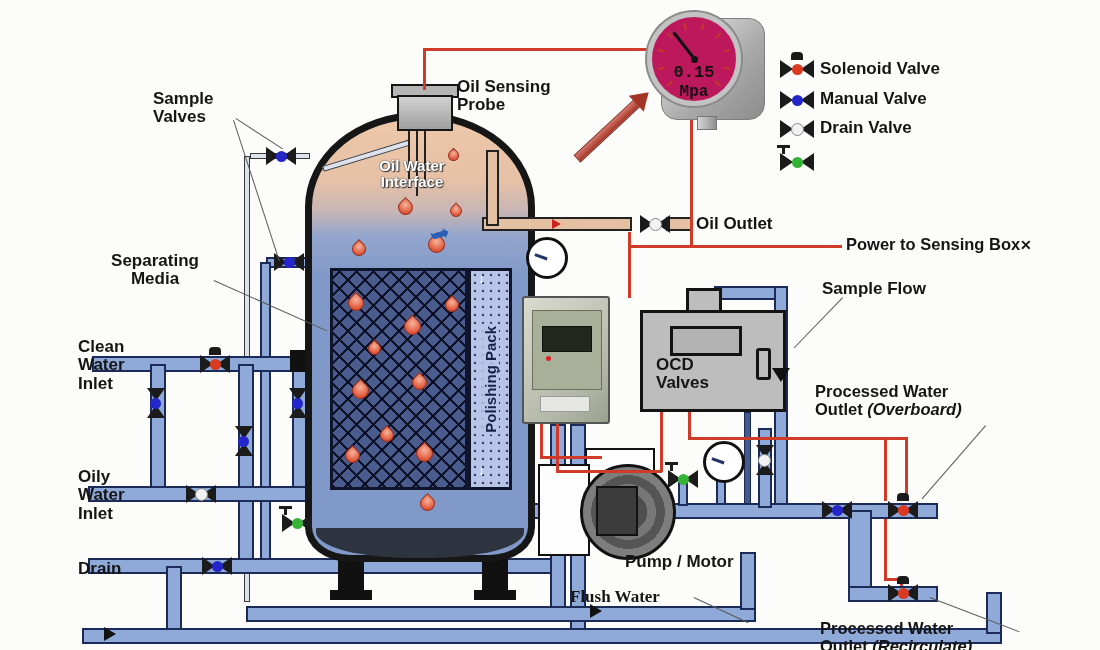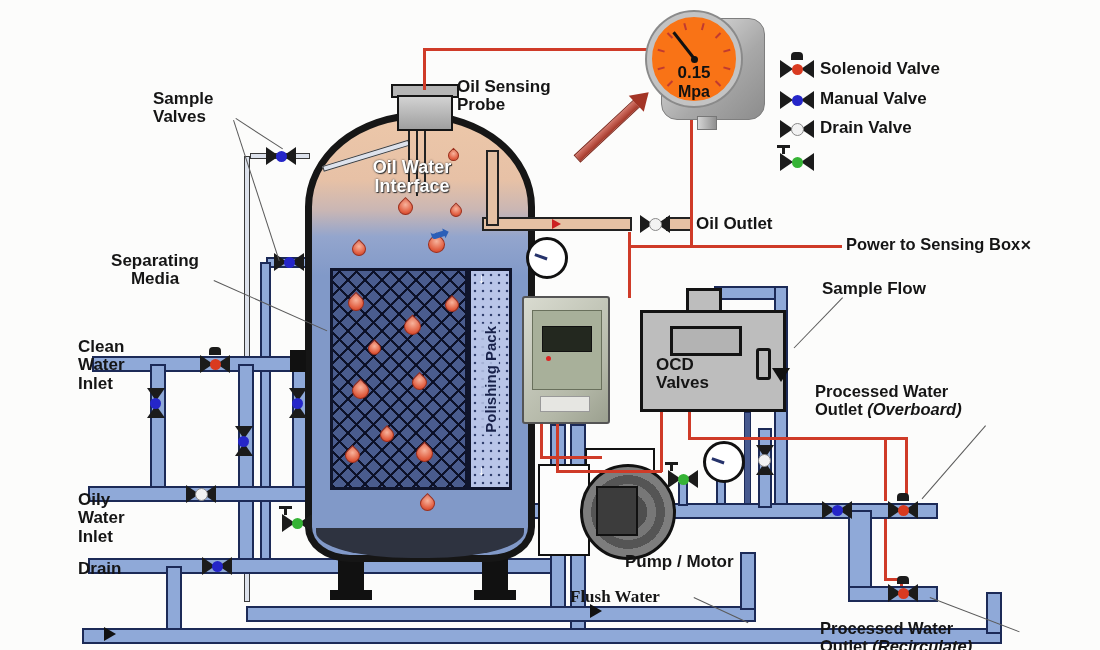--- a/index.html
+++ b/index.html
@@ -1,20 +1,20 @@
 <!DOCTYPE html>
 <html style="--solenoid: #d93a20; --manual: #2526c9; --check: #f2f2f2; --prv: #35b335; --wire: #cf3b28; --pipe: #8fa9d8; --pipe-border: #1c2a57; --oil-pipe: #e5c1a4; --ppm: #e8251c;"><head>
 <meta charset="utf-8">
 <style>
   html,body{margin:0;padding:0;background:#fff;}
   #canvas{position:relative;width:1100px;height:650px;background:#fcfcfb;overflow:hidden;
           font-family:"Liberation Sans",sans-serif;}
   .lbl{position:absolute;font-weight:bold;font-size:17px;color:#151515;line-height:1.08;
        white-space:pre-line;z-index:40;}
-  .lbl.small{font-size:18px;}
+  .lbl.small{font-size:15px;}
   .pipe{position:absolute;background:var(--pipe);border:2px solid var(--pipe-border);box-sizing:border-box;z-index:6;}
   .pipe.h{height:16px;} .pipe.v{width:16px;}
   .pipe.mid{z-index:18;}
   .thinpipe{position:absolute;background:#dde2ec;border:1.5px solid #3a3a3a;box-sizing:border-box;z-index:5;}
   .oilpipe{position:absolute;background:var(--oil-pipe);border:2px solid #222;box-sizing:border-box;z-index:12;}
   .wire{position:absolute;background:var(--wire);z-index:22;}
   .wire.h{height:2.5px;} .wire.v{width:2.5px;}
   .lead{position:absolute;height:0;border-top:1.6px solid #5a5a5a;transform-origin:0 0;z-index:39;}
   
   .valve{position:absolute;width:30px;height:18px;z-index:30;}
@@ -270,22 +270,22 @@
   <div class="wire v" style="left:884px;top:437px;height:64px;"></div>
   <div class="wire v" style="left:905px;top:437px;height:64px;"></div>
   <div class="wire v" style="left:884px;top:519px;height:61px;"></div>
   <div class="wire h" style="left:884px;top:578px;width:18px;"></div>
   <div class="wire v" style="left:900px;top:578px;height:8px;"></div>
 
   <div style="position:absolute;left:645px;top:12px;width:124px;height:116px;z-index:24;">
     <div style="position:absolute;left:16px;top:6px;width:102px;height:100px;border-radius:16px;
          background:linear-gradient(135deg,#efefef,#a8a8a8 60%,#8c8c8c);border:1px solid #7e7e7e;"></div>
     <div style="position:absolute;left:52px;top:104px;width:18px;height:12px;background:linear-gradient(90deg,#d5d5d5,#8f8f8f);border:1px solid #777;"></div>
-    <div style="position:absolute;left:2px;top:0;width:94px;height:94px;border-radius:50%;background:#f97316;
-         border:5px solid #c3c3c3;box-shadow:0 0 0 2px #8a8a8a;box-sizing:border-box;">
+    <div style="position:absolute;left:2px;top:0;width:94px;height:94px;border-radius:50%;background:#be185d;
+         border:5px solid #c3c3c3;box-shadow:0 0 0 2px #8a8a8a;box-sizing:border-box;font-family:Liberation Mono, monospace;">
       <div class="tick" style="transform:rotate(-135deg) translateY(-34px);"></div>
       <div class="tick" style="transform:rotate(-105deg) translateY(-34px);"></div>
       <div class="tick" style="transform:rotate(-75deg) translateY(-34px);"></div>
       <div class="tick" style="transform:rotate(-45deg) translateY(-34px);"></div>
       <div class="tick" style="transform:rotate(-15deg) translateY(-34px);"></div>
       <div class="tick" style="transform:rotate(15deg) translateY(-34px);"></div>
       <div class="tick" style="transform:rotate(45deg) translateY(-34px);"></div>
       <div class="tick" style="transform:rotate(75deg) translateY(-34px);"></div>
       <div class="tick" style="transform:rotate(105deg) translateY(-34px);"></div>
       <div class="tick" style="transform:rotate(135deg) translateY(-34px);"></div>
@@ -337,21 +337,21 @@
 
   <div class="lbl" style="left:153px;top:90px;">Sample
 Valves</div>
   <div class="lbl" style="left:90px;top:252px;width:130px;text-align:center;">Separating
 Media</div>
   <div class="lbl" style="left:457px;top:78px;">Oil Sensing
 Probe</div>
   <div class="lbl" style="left:78px;top:338px;">Clean
 Water
 Inlet</div>
-  <div class="lbl" style="left:78px;top:491px;">Oily
+  <div class="lbl" style="left:78px;top:468px;">Oily
 Water
 Inlet</div>
   <div class="lbl" style="left:78px;top:560px;">Drain</div>
   <div class="lbl" style="left:696px;top:215px;">Oil Outlet</div>
   <div class="lbl" style="left:846px;top:236px;font-size:16.5px;">Power to Sensing Box</div>
   <span class="lbl" style="left:1020px;top:238px;font-size:14px;">✕</span>
   <div class="lbl" style="left:822px;top:280px;">Sample Flow</div>
   <div class="lbl" style="left:815px;top:383px;font-size:16.5px;"><span>Processed Water</span><br><span>Outlet </span><i>(Overboard)</i></div>
   <div class="lbl" style="left:625px;top:553px;">Pump / Motor</div>
   <div class="lbl" style="left:570px;top:588px;font-family:Liberation Serif, serif;">Flush Water</div>

